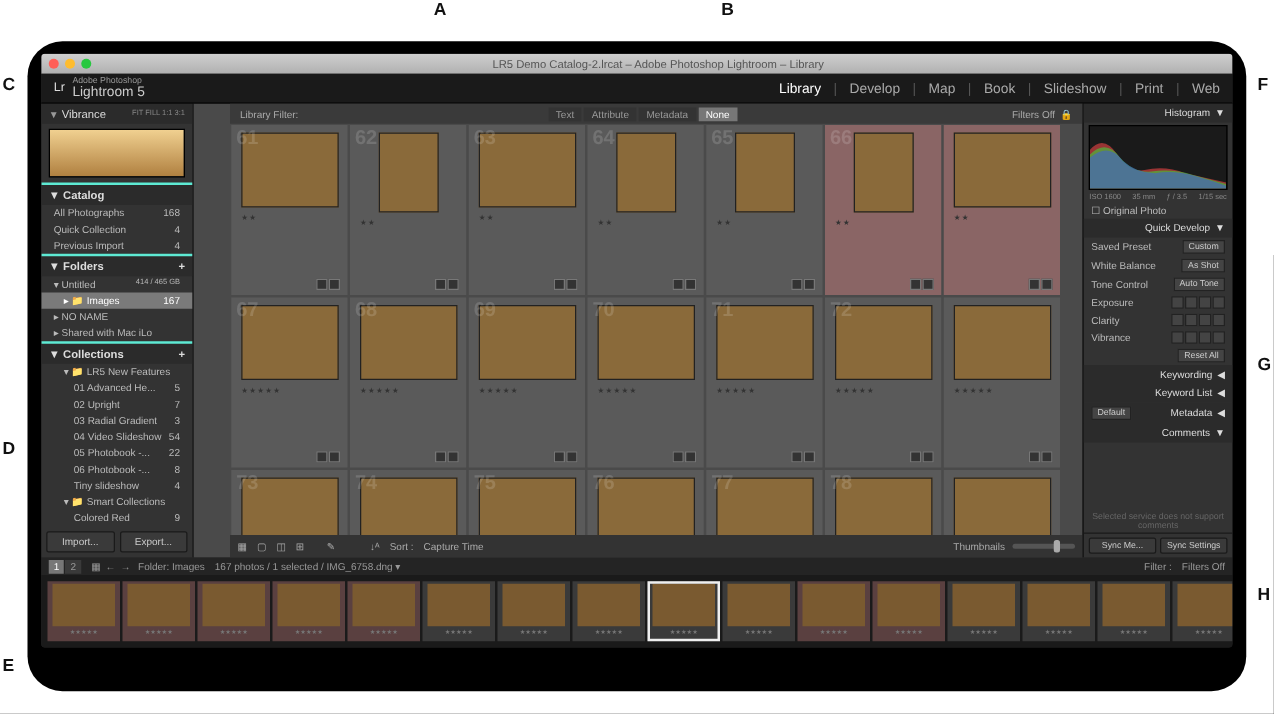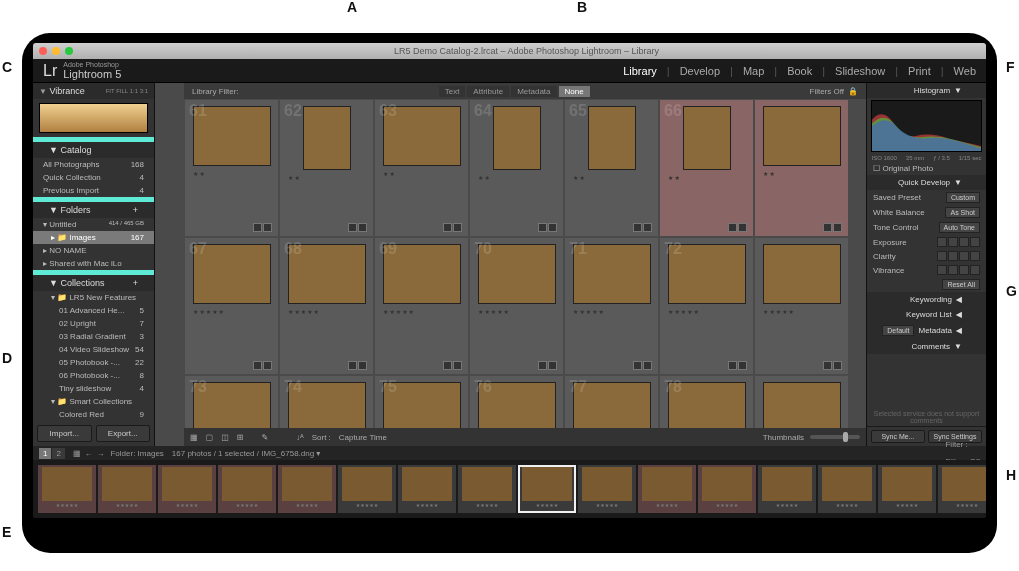--- a/index.html
+++ b/index.html
@@ -11,35 +11,35 @@
   .screen { width: 100%; height: 100%; background: #2a2a2a; border-radius: 3px; overflow: hidden; display: flex; flex-direction: column; font-size: 9px; color: #ccc; }
 
   .mac-titlebar { height: 16px; background: linear-gradient(#cfcfcf,#b0b0b0); display:flex; align-items:center; padding:0 6px; color:#444; font-size:9px; }
   .mac-dots { display:flex; gap:5px; }
   .mac-dot { width:8px; height:8px; border-radius:50%; }
   .mac-red{background:#ff5f57}.mac-yel{background:#febc2e}.mac-grn{background:#28c840}
   .mac-title{flex:1;text-align:center;color:#555;}
 
   .topbar { height: 24px; background: #1a1a1a; display:flex; align-items:center; padding:0 10px; border-bottom:1px solid #000; }
   .brand { color:#888; display:flex; align-items:center; gap:6px; }
-  .brand b { color:#ddd; font-size:16px; font-weight:300;}
+  .brand b { color:#ddd; font-size:10px; font-weight:300;}
   .brand small{font-size:7px; color:#999; line-height:1; display:block;}
   .brand-text{display:flex;flex-direction:column;}
   .modules { margin-left:auto; display:flex; gap:10px; color:#aaa; font-size:11px; }
   .modules span { cursor:pointer; }
   .modules span.active { color:#fff; }
   .modules .sep { color:#555; }
 
   .middle { flex:1; display:flex; min-height:0; }
 
   .left-panel { width:122px; background:#333; border-right:1px solid #111; display:flex; flex-direction:column; overflow:hidden;}
   .panel-header { background:#2b2b2b; padding:3px 6px; font-size:9px; color:#ddd; display:flex; align-items:center; justify-content:space-between; }
   .panel-header .tri { font-size:8px; color:#999; }
   .nav-preview { margin:4px 6px; height:62px; background:linear-gradient(#f0d090,#b08040); border:1px solid #000; }
-  .panel-section-title { background:#2b2b2b; padding:3px 16px; font-size:9px; color:#ddd; border-top:5px solid #5eead4; display:flex; justify-content:space-between; align-items:center;}
+  .panel-section-title { background:#2b2b2b; padding:3px 6px; font-size:9px; color:#ddd; border-top:2px solid #5eead4; display:flex; justify-content:space-between; align-items:center;font-weight:bold;}
   .panel-item { padding:2px 10px; font-size:8px; color:#bbb; display:flex; justify-content:space-between; }
   .panel-item.sel { background:#7a7a7a; color:#fff; }
   .panel-item.indent { padding-left:18px; }
   .panel-item.indent2 { padding-left:26px; }
   .left-buttons { margin-top:auto; display:flex; gap:4px; padding:4px; }
   .left-buttons button { flex:1; background:#3a3a3a; border:1px solid #1a1a1a; color:#ccc; font-size:8px; padding:3px 0; border-radius:2px;}
 
   .center { flex:1; display:flex; flex-direction:column; background:#4a4a4a;padding-left:29px; }
   .filter-bar { height:16px; background:#3a3a3a; display:flex; align-items:center; padding:0 8px; font-size:8px; color:#aaa; }
   .filter-bar .filters { margin-left:auto; display:flex; gap:2px; }
@@ -57,36 +57,36 @@
   .stars { margin-top:4px; font-size:6px; color:#333; align-self:flex-start; margin-left:8px; letter-spacing:1px;}
   .badges { position:absolute; bottom:4px; right:6px; display:flex; gap:1px; }
   .badge { width:9px; height:9px; background:#333; border:1px solid #777; }
 
   .center-toolbar { height:18px; background:#333; display:flex; align-items:center; padding:0 6px; font-size:8px; color:#aaa; gap:8px; }
   .ct-right { margin-left:auto; display:flex; align-items:center; gap:6px;}
   .slider { width:50px; height:4px; background:#555; position:relative; border-radius:2px;}
   .slider::after{content:"";position:absolute;right:12px;top:-3px;width:5px;height:10px;background:#aaa;border-radius:2px;}
 
   .right-panel { width:120px; background:#333; border-left:1px solid #111; display:flex; flex-direction:column; font-size:8px; }
-  .rp-header { background:#2b2b2b; padding:3px 24px; color:#ddd; display:flex; justify-content:flex-end; align-items:center; gap:4px; }
+  .rp-header { background:#2b2b2b; padding:3px 6px; color:#ddd; display:flex; justify-content:flex-end; align-items:center; gap:4px; }
   .histogram-box { height:52px; margin:2px 4px; background:#1a1a1a; position:relative; overflow:hidden; border:1px solid #000;}
   .hist-info { display:flex; justify-content:space-around; font-size:6px; color:#888; padding:1px 0;}
   .qd-row { display:flex; justify-content:space-between; padding:2px 6px; color:#bbb; align-items:center;}
   .qd-box { background:#444; border:1px solid #222; padding:1px 4px; font-size:7px; color:#ccc; }
   .qd-btns { display:flex; gap:1px; }
   .qd-btns span { width:10px; height:10px; background:#444; border:1px solid #222; }
   .right-footer { margin-top:auto; padding:2px 4px; text-align:center; color:#666; font-size:7px; }
   .sync-row { display:flex; gap:3px; padding:3px 4px; border-top:1px solid #1a1a1a;}
   .sync-row button { flex:1; background:#3a3a3a; border:1px solid #1a1a1a; color:#ccc; font-size:7px; padding:2px 0; border-radius:2px;}
 
   .status-bar { height:14px; background:#242424; display:flex; align-items:center; padding:0 6px; font-size:8px; color:#999; }
   .status-bar .segs { display:flex; gap:1px; margin-right:8px;}
   .status-bar .seg { background:#3a3a3a; padding:0 4px; height:11px; line-height:11px; }
   .status-bar .seg.active { background:#777; color:#fff;}
-  .status-right { margin-left:auto; display:flex; gap:8px;flex-direction:column; }
+  .status-right { margin-left:auto; display:flex; gap:8px; }
 
   .filmstrip { height:58px; background:#1a1a1a; display:flex; align-items:center; padding:0 4px; overflow:hidden;}
   .film-cell { width:58px; height:48px; background:#3a3a3a; margin:0 1px; position:relative; flex-shrink:0; display:flex; flex-direction:column; align-items:center; padding-top:2px;}
   .film-cell.pink { background:#5a4040; }
   .film-cell.sel { outline:2px solid #efefef; outline-offset:-2px; }
   .film-thumb { width:50px; height:34px; background:#7a5a30; }
   .film-stars { font-size:5px; color:#777; margin-top:1px; }
 </style>
 </head>
 <body>

